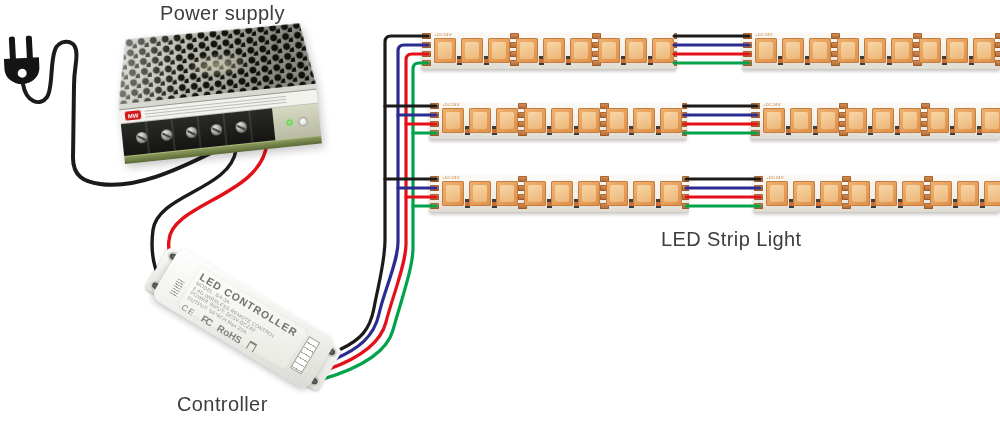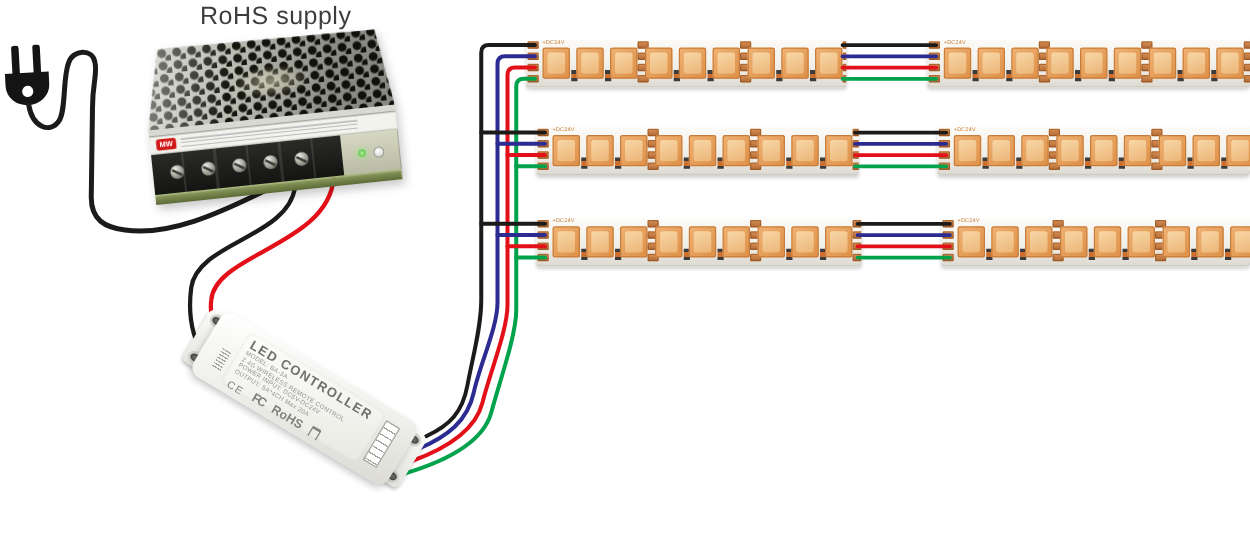--- a/index.html
+++ b/index.html
@@ -84,21 +84,23 @@
   #barcode{position:absolute;left:14px;top:28px;width:8px;height:17px;opacity:.75;
       background:repeating-linear-gradient(180deg,#8a8a84 0 1px,transparent 1px 2.6px)}
   #legend{position:absolute;right:13px;top:10px;width:11px;height:35px;border:1px solid #a8a8a1;
       background:repeating-linear-gradient(180deg,#ffffff 0 4.7px,#a8a8a1 4.7px 5.7px)}
 </style>
 </head>
 <body>
 
 <div id="canvas">
 
-  <div class="lbl" style="left:160px;top:2px">RoHS supply</div>
+  <div class="lbl" style="left:160px;top:2px">Power supply</div>
+  <div class="lbl" style="left:177px;top:393px">Controller</div>
+  <div class="lbl" style="left:661px;top:228px">LED Strip Light</div>
 
   <svg id="svgwires" width="1000" height="429" viewBox="0 0 1000 429">
     <g fill="#141414" transform="rotate(-3 25 60)">
       <rect x="10" y="36" width="6" height="25" rx="2"></rect>
       <rect x="27" y="36" width="6" height="25" rx="2"></rect>
       <path d="M4 58 h35 v10 a17.5 16 0 0 1 -35 0 z"></path>
       <circle cx="21.5" cy="73" r="4.5" fill="#ffffff"></circle>
     </g>
     <path class="wire" stroke-width="4" d="M 23,84 C 26,102 40,107 47,97 C 53,89 50,62 55,50 C 58,40 74,38 76,50 C 78,60 74,66 74,86 L 73,158 C 73,176 84,182 100,184 C 135,189 175,171 215,151" stroke="#1d1b19"></path>
     <path class="wire" stroke-width="3.4" d="M 236,150 C 230,190 158,194 153,230 C 149,260 158,277 166,292" stroke="#1d1b19"></path>

